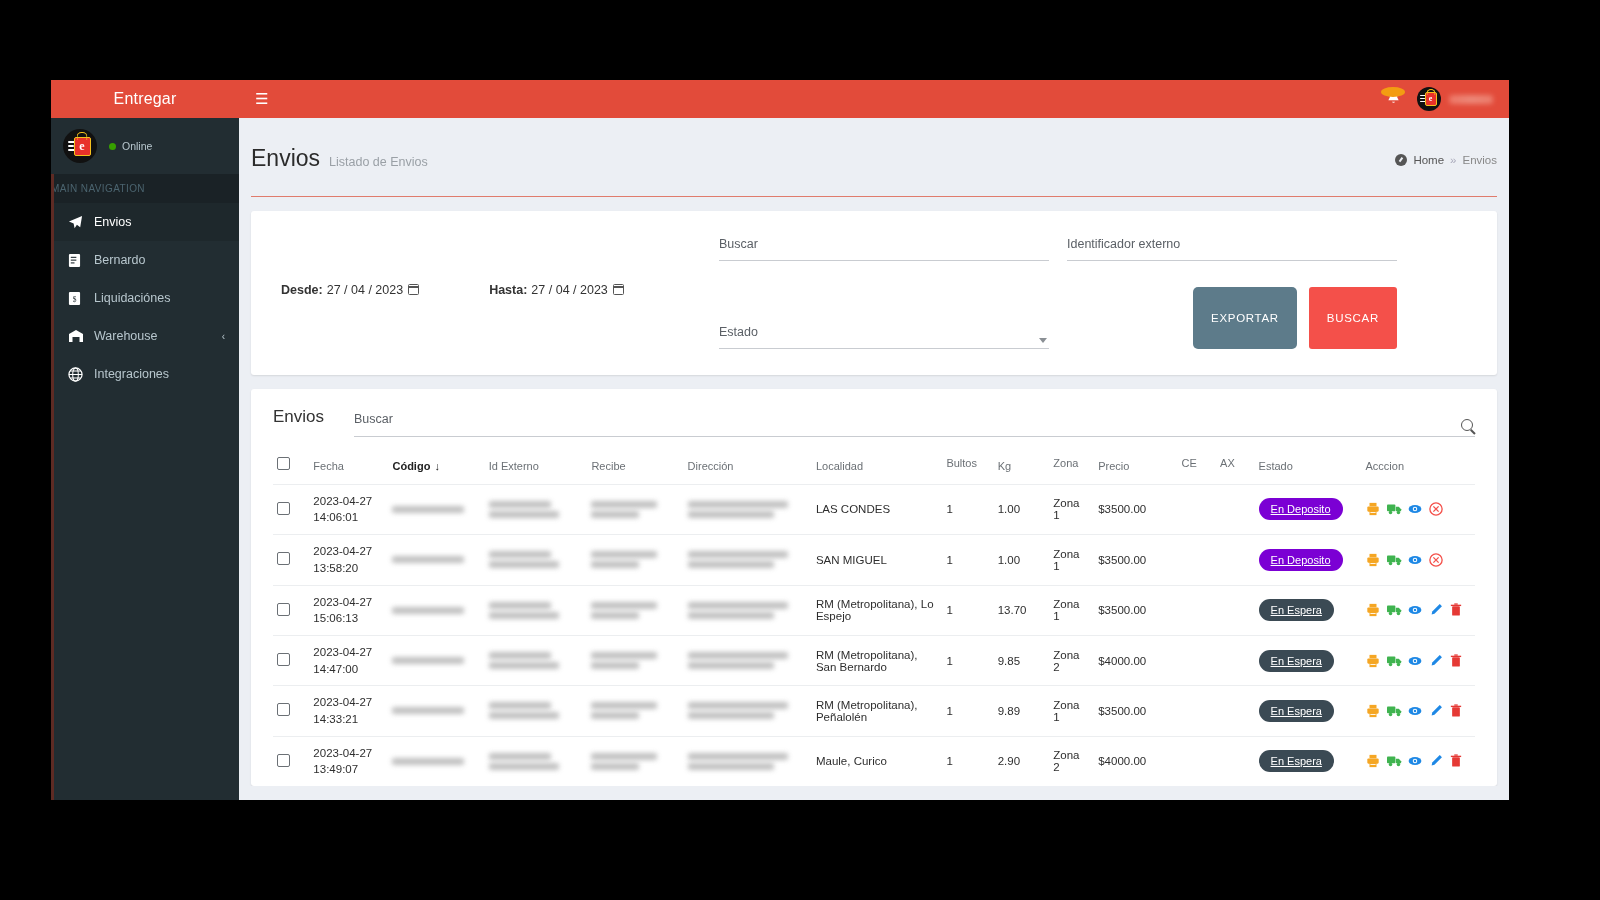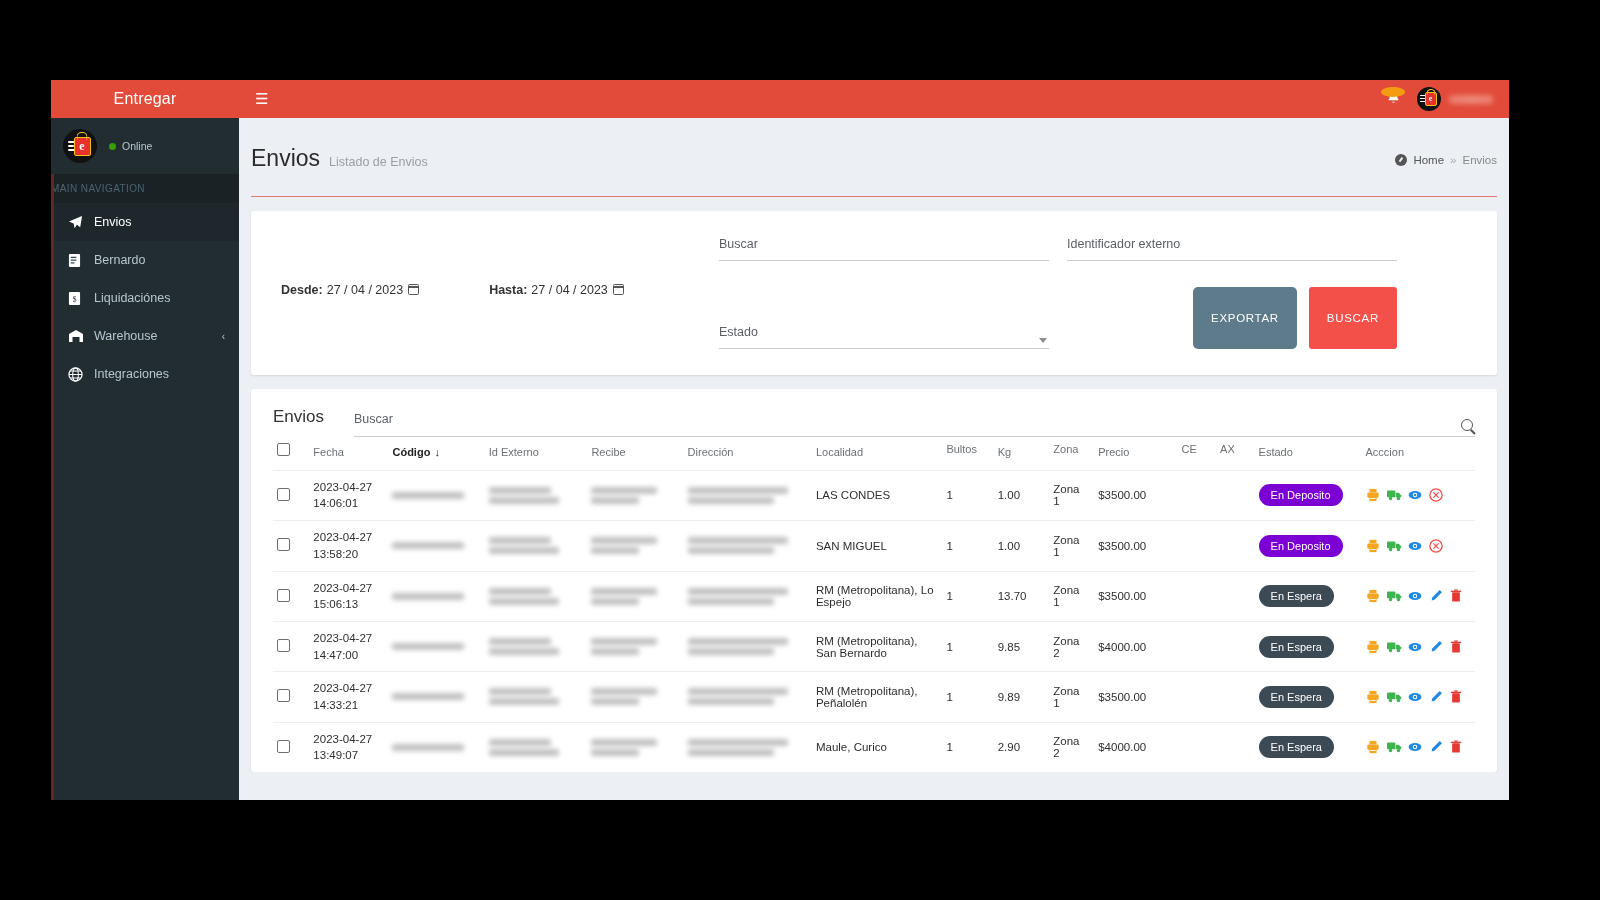--- a/index.html
+++ b/index.html
@@ -293,21 +293,21 @@
     width: 12px; height: 12px;
     border: 1.6px solid #555; border-radius: 50%;
   }
   .search-ico:after {
     content: ""; position: absolute;
     right: -4px; bottom: -3px;
     width: 6px; height: 1.6px; background: #555;
     transform: rotate(45deg);
   }
 
-  table { width: 100%; border-collapse: collapse; margin-top: 0; }
+  table { width: 100%; border-collapse: collapse; margin-top: 14px; }
   thead th {
     font-size: 11px; color: #6b7075; font-weight: normal;
     text-align: left;
     padding: 6px 4px 12px 4px;
     vertical-align: bottom;
     white-space: nowrap;
   }
   thead th.bold { color: #222; font-weight: bold; }
   tbody td {
     font-size: 11.5px; color: #2e2e2e;
@@ -350,20 +350,21 @@
   }
   .fecha-cell { line-height: 1.45; }
 
   .badge {
     display: inline-block;
     color: #fff;
     font-size: 11px;
     padding: 5px 12px;
     border-radius: 13px;
     white-space: nowrap;
+    text-decoration: underline;
   }
   .badge.deposito { background: #7b00d4; }
   .badge.espera { background: #3b4a54; }
 
   .acts { display: flex; align-items: center; gap: 7px; }
   .ico { width: 14px; height: 14px; display: inline-block; cursor: pointer; }
 
   .sort-ico { display:inline-block; margin-left:4px; font-size:11px; }
 </style>
 </head>

